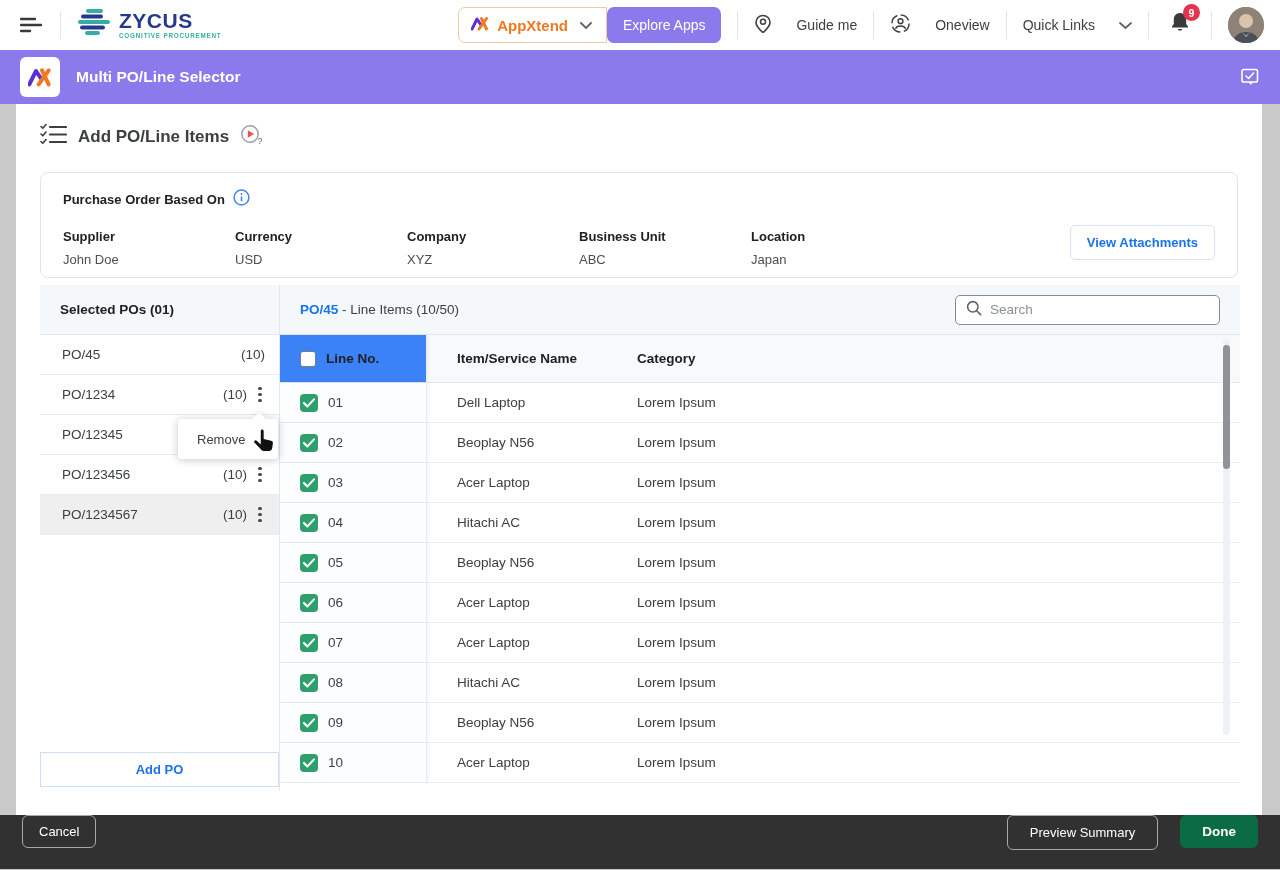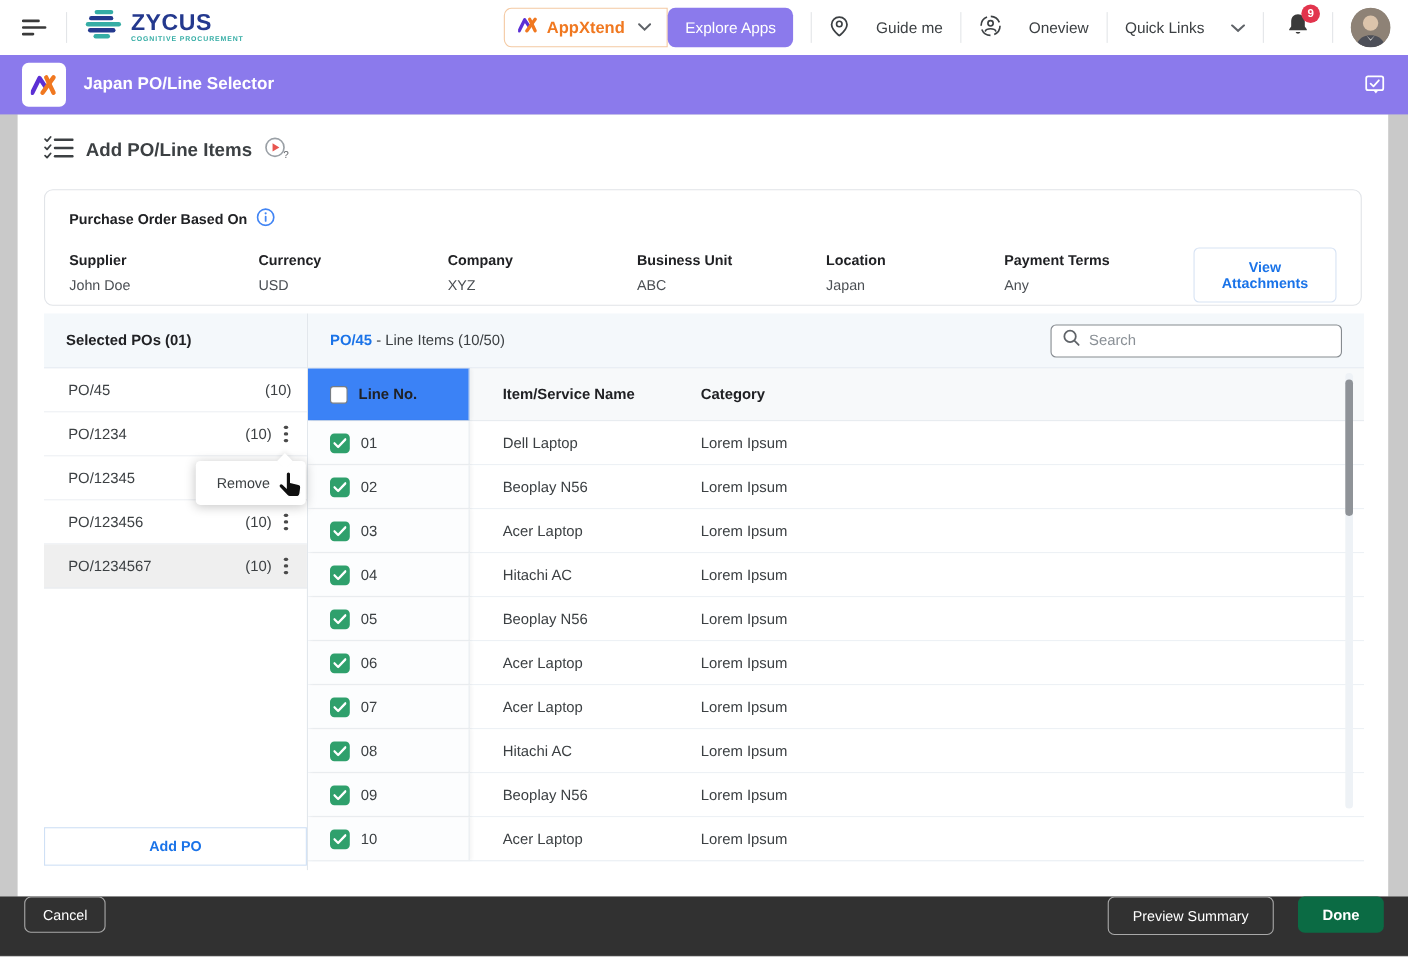--- a/index.html
+++ b/index.html
@@ -213,21 +213,21 @@
   </header>
 
   <div class="banner">
     <div class="banner-tile">
       <svg width="24" height="20" viewBox="0 0 18 15">
         <polyline points="1,13 6,3 10,9" fill="none" stroke="#5b2fd4" stroke-width="3" stroke-linecap="round" stroke-linejoin="round"></polyline>
         <line x1="8" y1="13" x2="15.5" y2="2.5" stroke="#f07820" stroke-width="3" stroke-linecap="round"></line>
         <line x1="10.5" y1="2.5" x2="15.5" y2="13" stroke="#f07820" stroke-width="3" stroke-linecap="round"></line>
       </svg>
     </div>
-    <span class="banner-title">Japan PO/Line Selector</span>
+    <span class="banner-title">Multi PO/Line Selector</span>
     <span class="banner-feedback">
       <svg width="20" height="21" viewBox="0 0 20 21">
         <rect x="2" y="2.5" width="15.5" height="12.5" rx="1.8" fill="none" stroke="#fff" stroke-width="1.6"></rect>
         <polyline points="6,9 8.6,11.5 13.5,6" fill="none" stroke="#fff" stroke-width="1.6" stroke-linecap="round" stroke-linejoin="round"></polyline>
         <path d="M8.5 15 l2.3 3 2.3-3 z" fill="#fff"></path>
       </svg>
     </span>
   </div>
 
   <main class="sheet">
@@ -290,24 +290,20 @@
   <div class="po-field">
     <div class="lbl">Business Unit</div>
     <div class="val">ABC</div>
   </div>
 
   <div class="po-field">
     <div class="lbl">Location</div>
     <div class="val">Japan</div>
   </div>
 
-  <div class="po-field">
-    <div class="lbl">Payment Terms</div>
-    <div class="val">Any</div>
-  </div>
 <button class="view-attach-btn">View Attachments</button>
       </div>
     </section>
 
     <div class="panels">
 
       <aside class="left-panel">
         <div class="panel-header">
           <span class="ttl">Selected POs (01)</span>
         </div>

